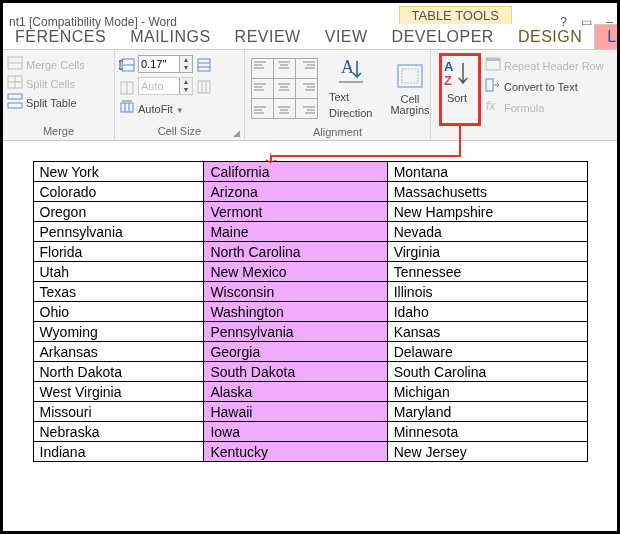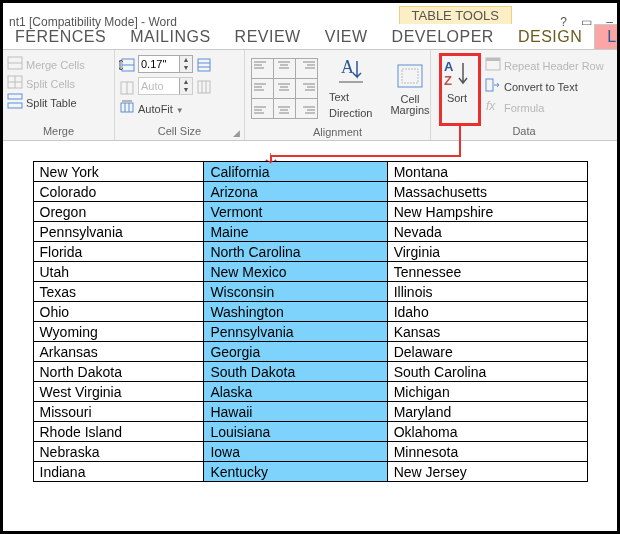--- a/index.html
+++ b/index.html
@@ -150,21 +150,21 @@
     margin: 0 auto;
     width: 555px;
     font-size: 14px;
     color: #000;
   }
   table.states td {
     border: 1px solid #000;
     padding: 1px 6px;
     height: 20px;
   }
-  table.states td.mid { background: #7dd3fc; }
+  table.states td.mid { background: #f0abfc; }
   .down-arrow-anno {
     position: absolute;
     top: 6px;
     left: 263px;
     font-size: 18px;
     color: #e8302f;
     font-weight: bold;
   }
 </style>
 </head>
@@ -424,21 +424,20 @@
         <div class="row" style="color:#b7b7b7">
           <span class="ico16">
             <svg width="16" height="16">
                 <text x="1" y="12" font-size="12" font-style="italic" fill="#bdbdbd">fx</text>
               </svg>
           </span>
           <span>Formula</span>
         </div>
       </div>
     </div>
-    <div class="group-label">Data</div>
   </div>
 </div>
 
 <div class="highlight-box" style="left:436px;top:50px;width:42px;height:73px"></div>
 <svg class="arrow-path" style="left:260px;top:123px" width="220" height="40">
   <path d="M197 0 L197 30 L8 30 L8 38" fill="none" stroke="#e8302f" stroke-width="2"></path>
   <path d="M3 34 L8 40 L13 34" fill="none" stroke="#e8302f" stroke-width="2"></path>
 </svg>
 
 <div class="doc">
@@ -504,25 +503,20 @@
           <td>West Virginia</td>
           <td class="mid">Alaska</td>
           <td>Michigan</td>
         </tr>
         <tr>
           <td>Missouri</td>
           <td class="mid">Hawaii</td>
           <td>Maryland</td>
         </tr>
         <tr>
-          <td>Rhode Island</td>
-          <td class="mid">Louisiana</td>
-          <td>Oklahoma</td>
-        </tr>
-        <tr>
           <td>Nebraska</td>
           <td class="mid">Iowa</td>
           <td>Minnesota</td>
         </tr>
         <tr>
           <td>Indiana</td>
           <td class="mid">Kentucky</td>
           <td>New Jersey</td>
         </tr>
       </tbody>

